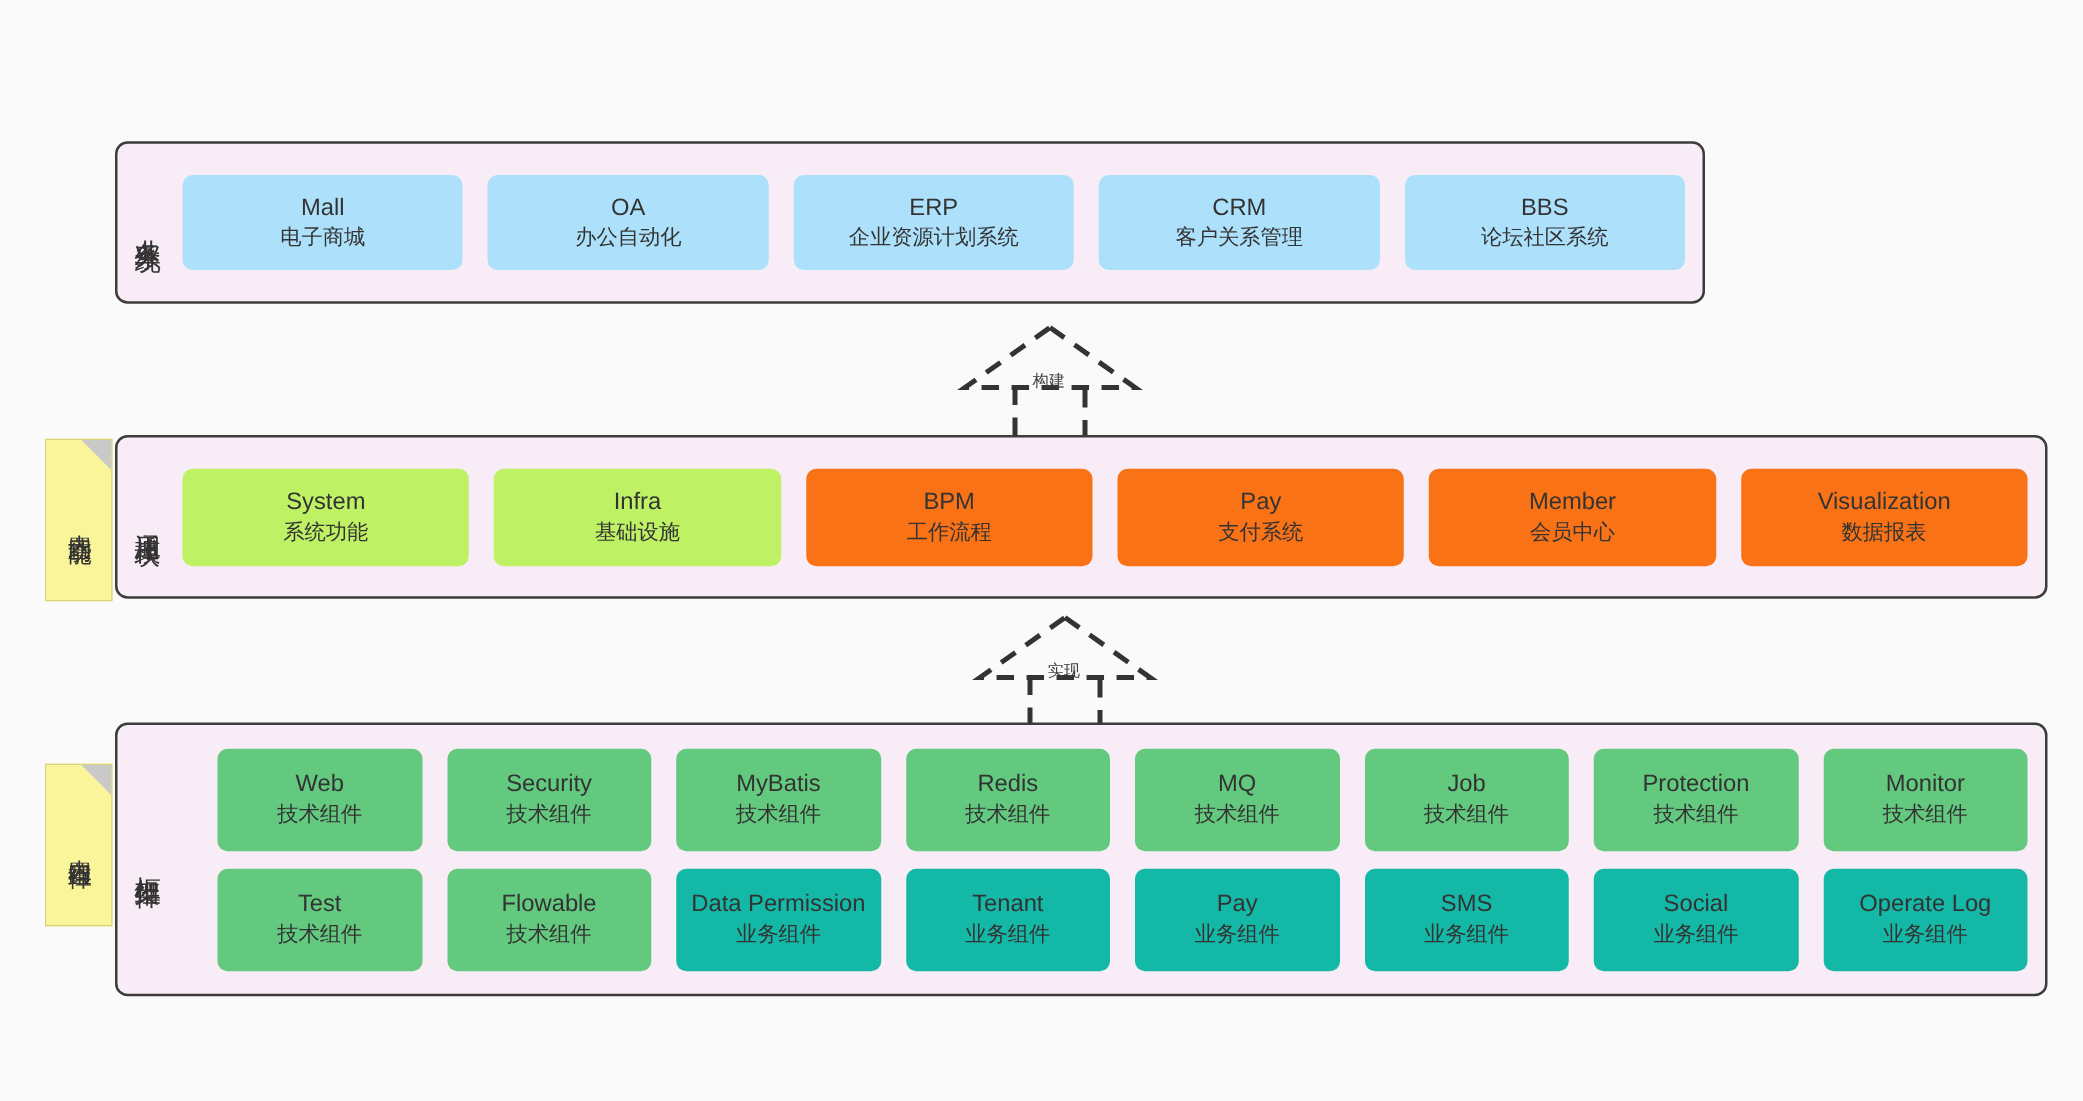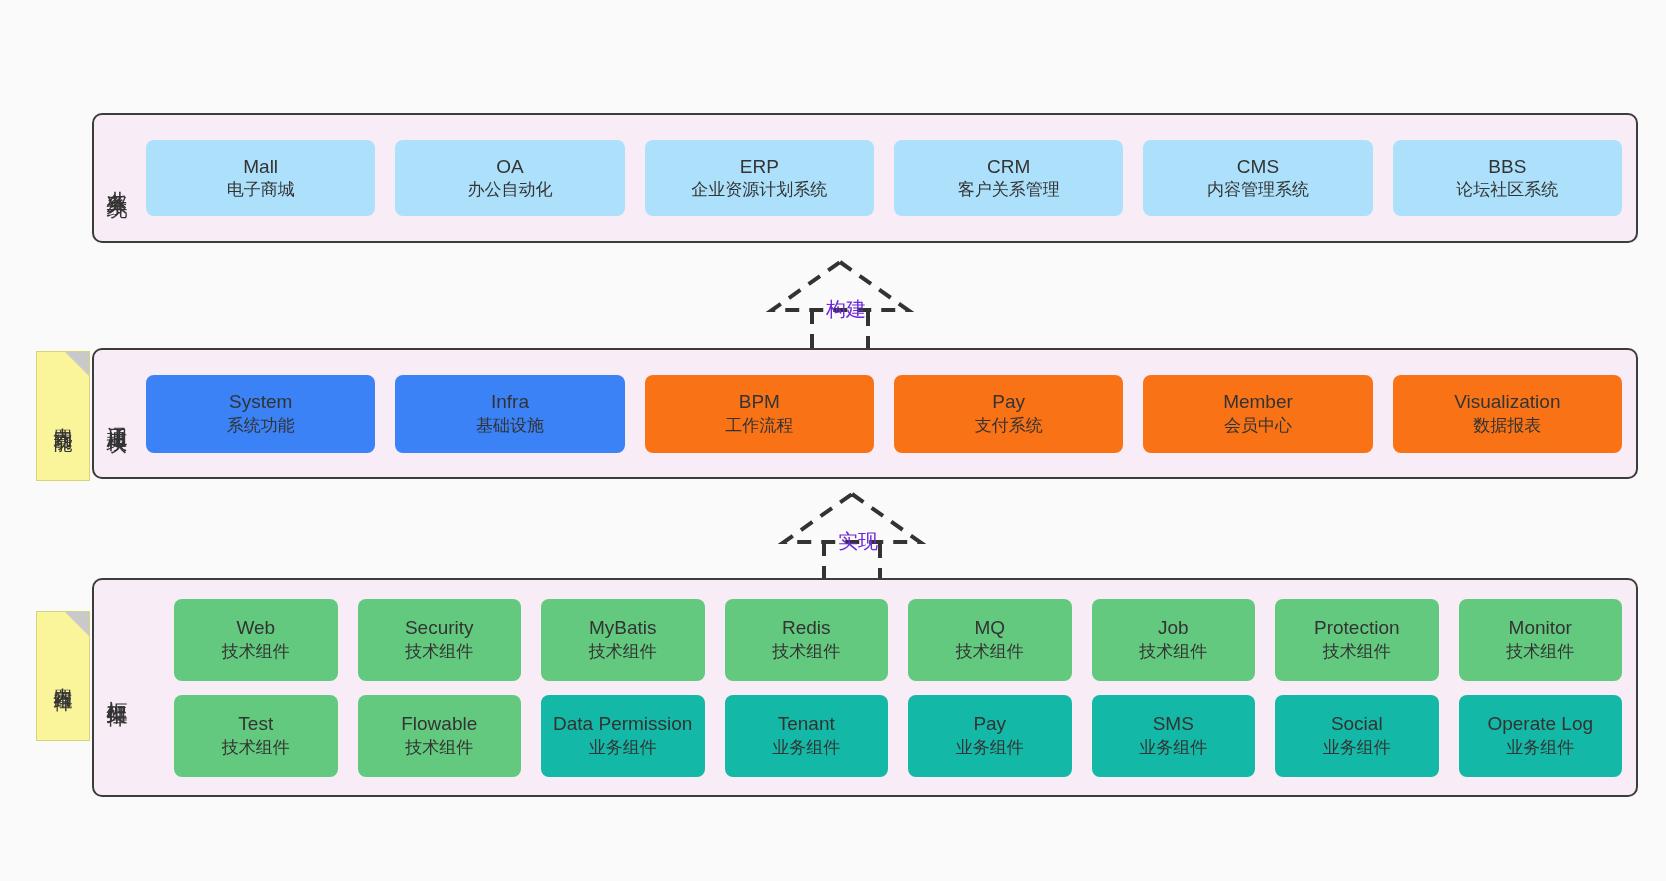--- a/index.html
+++ b/index.html
@@ -64,27 +64,27 @@
     color: #333333;
     line-height: 1.28;
     padding: 4px 6px;
     user-select: none;
   }
   .cell .t1 { font-size: 19px; }
   .cell .t2 { font-size: 17px; }
 
   
   .c-blue        { background: #ade1fb; }
-  .c-red         { background: #3b82f6; }
+  .c-red         { background: #bef264; }
   .c-pinklight   { background: #f97316; }
   .c-green       { background: #63c97e; }
   .c-greenlight  { background: #14b8a6; }
 
   
-  #layer-business { left: 92px;  top: 113px; width: 1546px; height: 130px; }
+  #layer-business { left: 92px;  top: 113px; width: 1272px; height: 130px; }
   #layer-common   { left: 92px;  top: 348px; width: 1546px; height: 131px; }
   #layer-frame    { left: 92px;  top: 578px; width: 1546px; height: 219px; }
 
   #layer-business .row { height: 76px; }
   #layer-common   .row { height: 78px; }
   #layer-frame    .row { height: 82px; padding-left: 28px; }
 
   
   .sticky {
     position: absolute;
@@ -114,22 +114,22 @@
 
   
   .gen-arrow {
     position: absolute;
     width: 160px;
     height: 100px;
   }
   .gen-arrow svg { display: block; overflow: visible; }
   .gen-label {
     position: absolute;
-    font-size: 20px;
-    color: #6d28d9;
+    font-size: 13px;
+    color: #404040;
     background: transparent;
     user-select: none;
     white-space: nowrap;
   }
   #arrow-build   { left: 760px; top: 258px; }
   #arrow-build .gen-label { left: 66px; top: 38px; }
   #arrow-impl    { left: 772px; top: 490px; }
   #arrow-impl .gen-label { left: 66px; top: 38px; font-family: Liberation Serif, serif; }
 </style>
 </head>
@@ -151,24 +151,20 @@
         </div>
         <div class="cell c-blue">
           <span class="t1">ERP</span>
           <span class="t2">企业资源计划系统</span>
         </div>
         <div class="cell c-blue">
           <span class="t1">CRM</span>
           <span class="t2">客户关系管理</span>
         </div>
         <div class="cell c-blue">
-          <span class="t1">CMS</span>
-          <span class="t2">内容管理系统</span>
-        </div>
-        <div class="cell c-blue">
           <span class="t1">BBS</span>
           <span class="t2">论坛社区系统</span>
         </div>
       </div>
     </div>
   </div>
 
   <div class="gen-arrow" id="arrow-build">
     <svg width="160" height="100" viewBox="0 0 160 100">
       <path d="M80 4 L148 52 L12 52 Z" fill="#fafafa" stroke="#333333" stroke-width="4" stroke-dasharray="14 10" stroke-linejoin="miter"></path>

